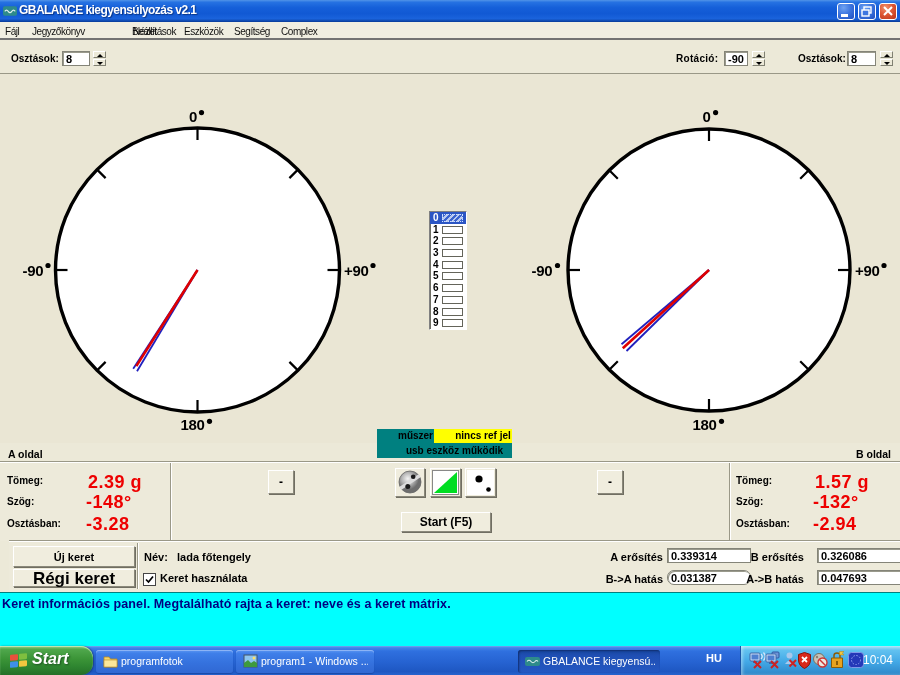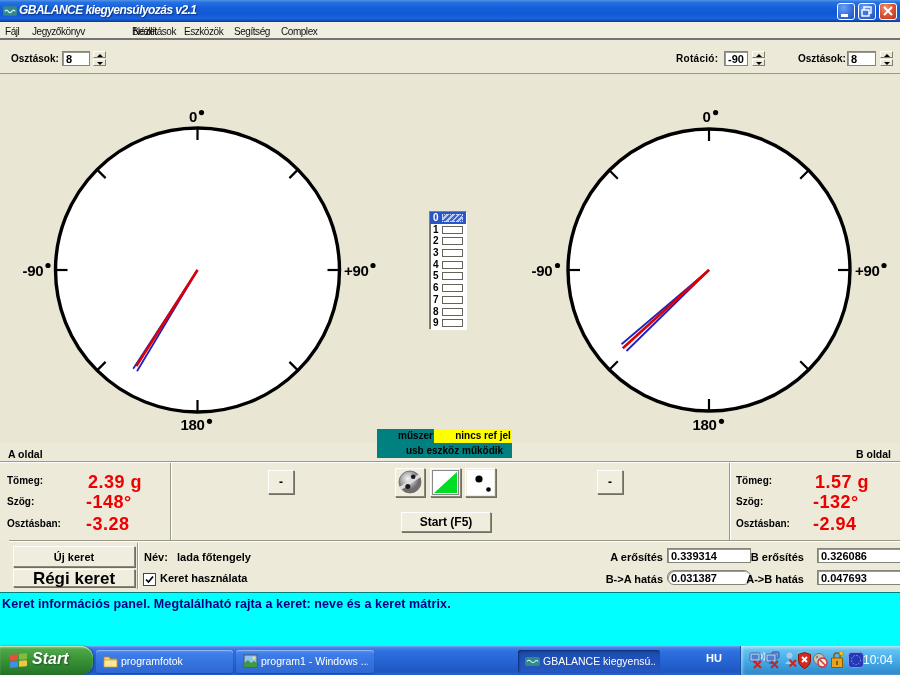--- a/index.html
+++ b/index.html
@@ -4,21 +4,20 @@
 <style>
 * { margin:0; padding:0; box-sizing:border-box; }
 html,body { width:900px; height:675px; overflow:hidden; }
 body { font-family:"Liberation Sans", sans-serif; position:relative; background:#ECE9D8; }
 #app { position:absolute; left:0; top:0; width:900px; height:675px; }
 .abs { position:absolute; }
 
 
 #titlebar { left:0; top:0; width:900px; height:22px;
   background:linear-gradient(180deg,#5294E8 0%,#2672E2 10%,#155FD9 35%,#1159D4 62%,#1A63DC 85%,#0B43A5 97%,#09389A 100%);
-  font-style:italic;
 }
 #titlebar .ticon { position:absolute; left:3px; top:4px; width:14px; height:13px; }
 #titlebar .ttext { position:absolute; left:19px; top:3px; color:#fff; font-weight:bold; font-size:12px; letter-spacing:-0.55px; text-shadow:1px 1px 1px #0a3586; }
 .tbtn { position:absolute; top:3px; width:18px; height:17px; border-radius:3px; border:1px solid #fff; color:#fff; }
 .tbtn.blue { background:radial-gradient(circle at 35% 25%,#6FA3F2 0%,#3D76E0 45%,#1E4FC0 100%); }
 .tbtn.red { background:radial-gradient(circle at 35% 25%,#F0926F 0%,#DE5936 45%,#B93318 100%); }
 
 
 #menubar { left:0; top:22px; width:900px; height:18px; background:#F0EEE1; border-bottom:2px solid #737373; }
 #menubar span { position:absolute; top:4px; font-size:10px; letter-spacing:-0.45px; color:#111; }

